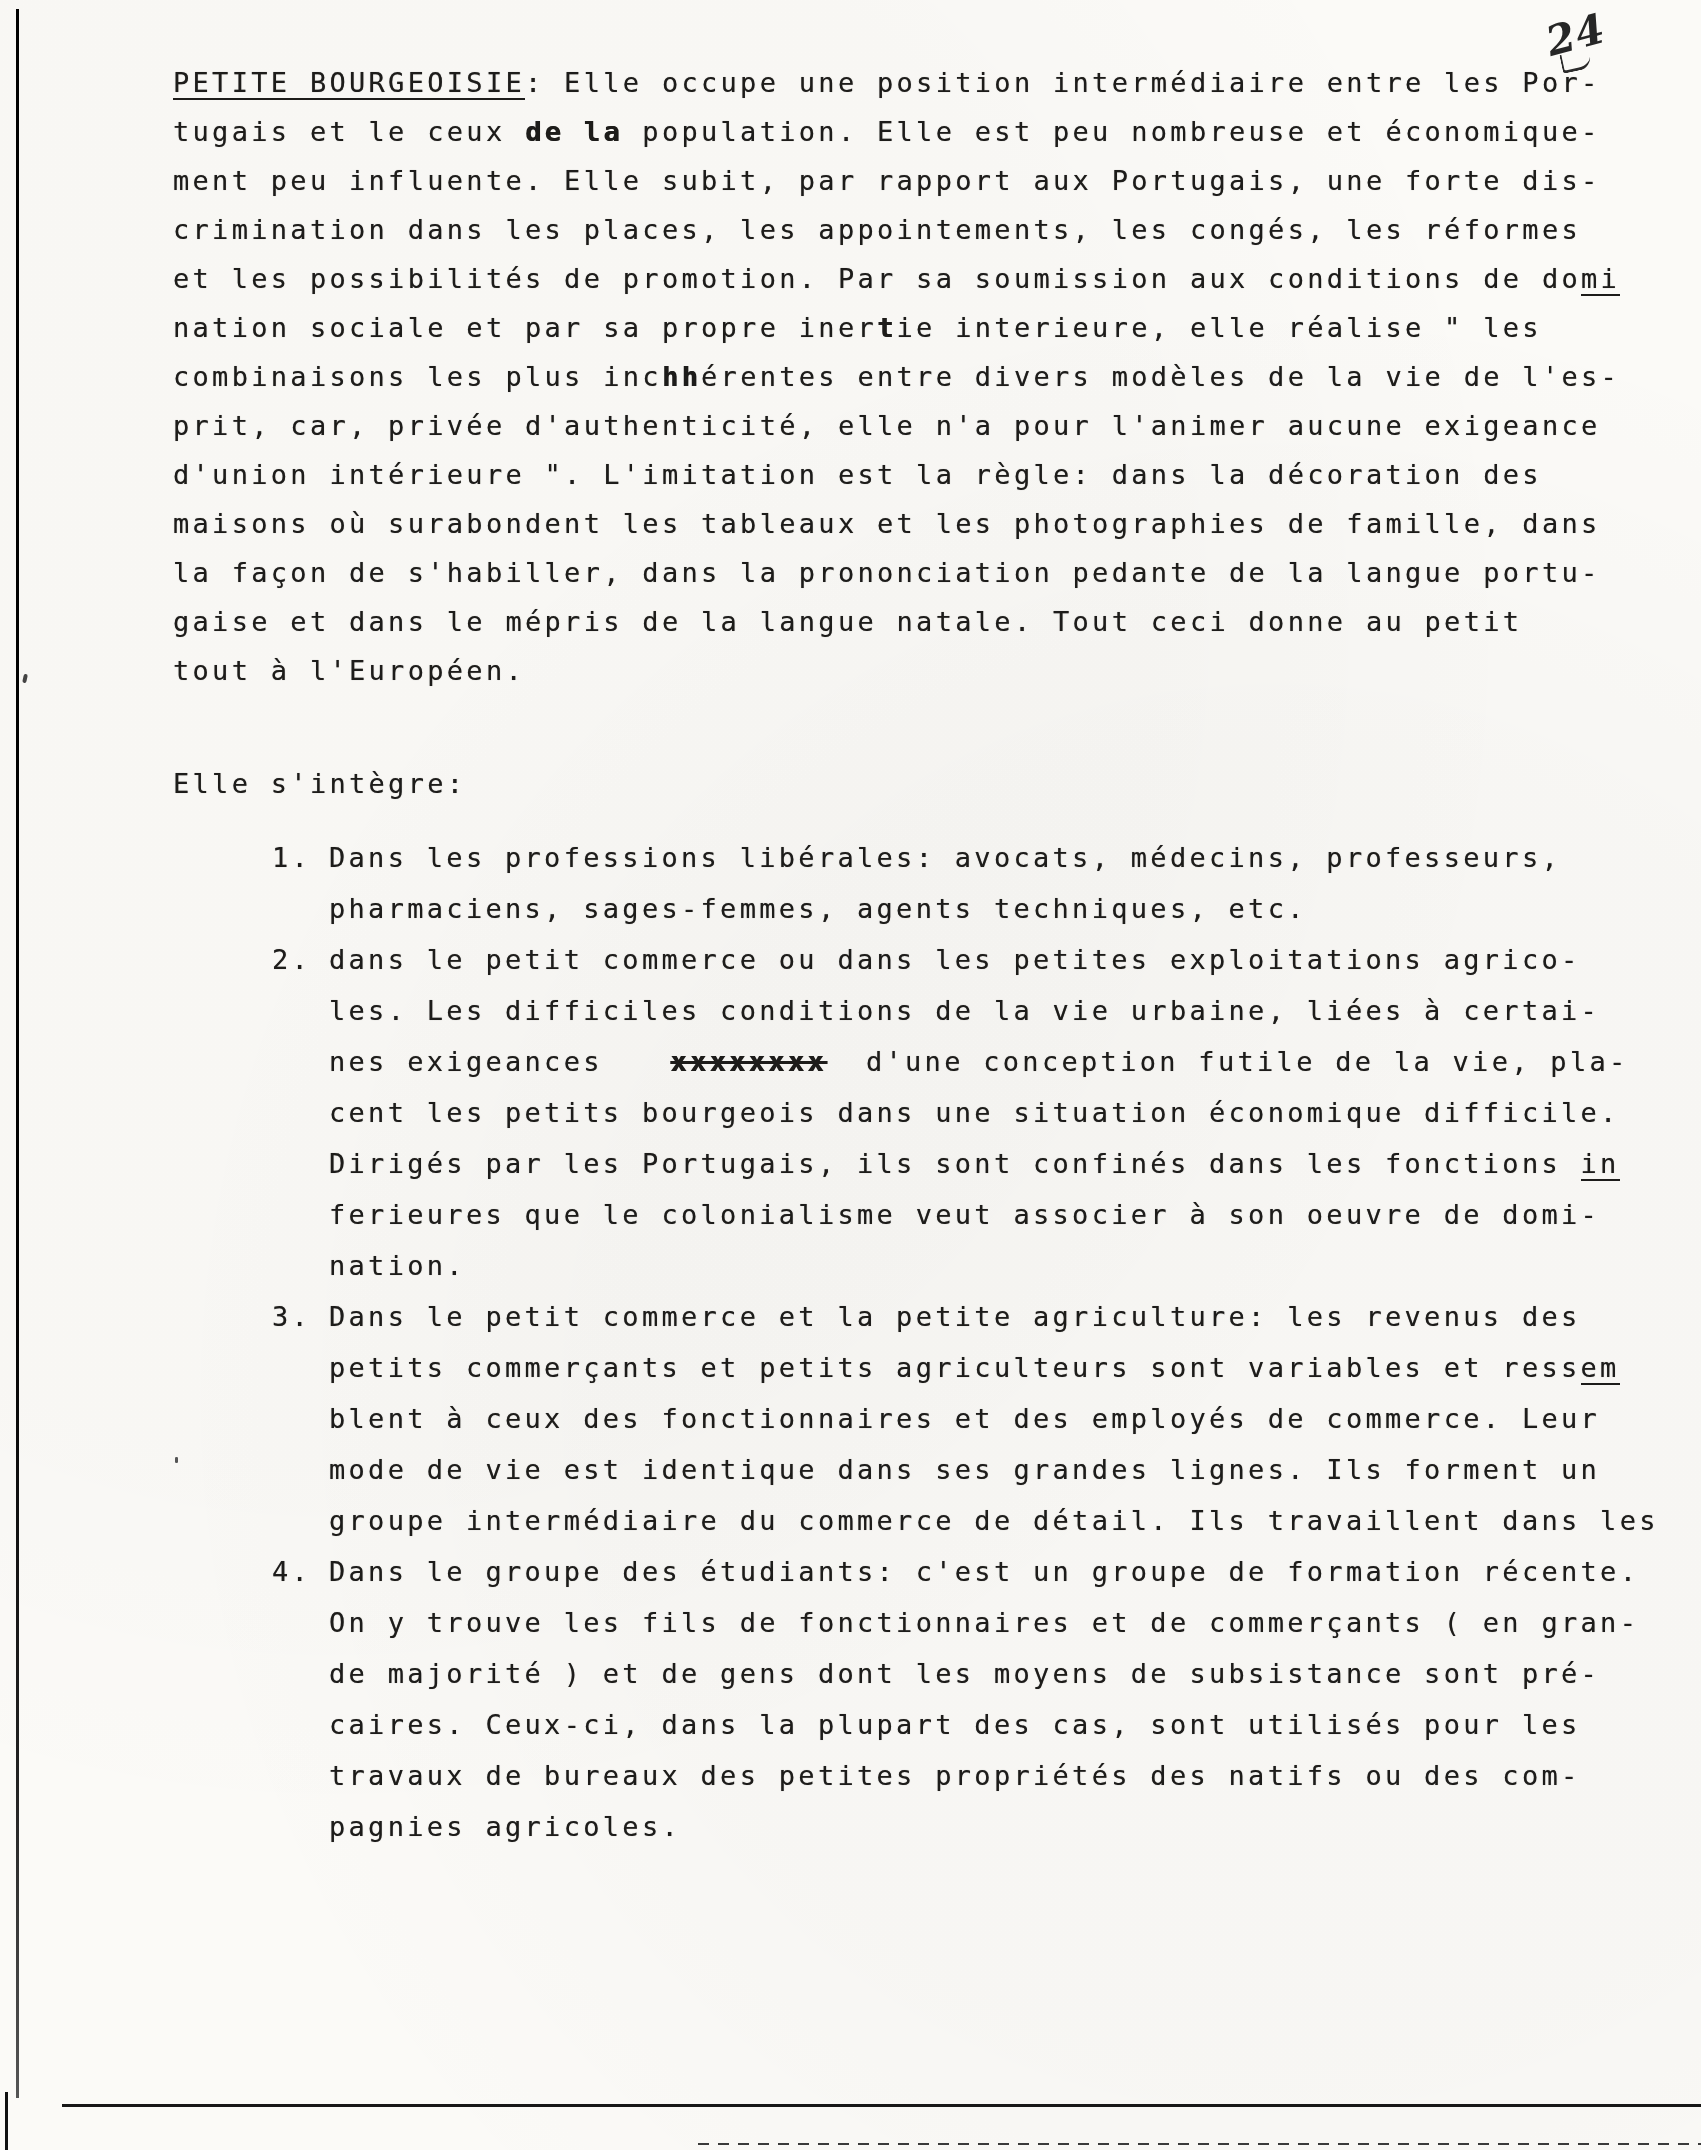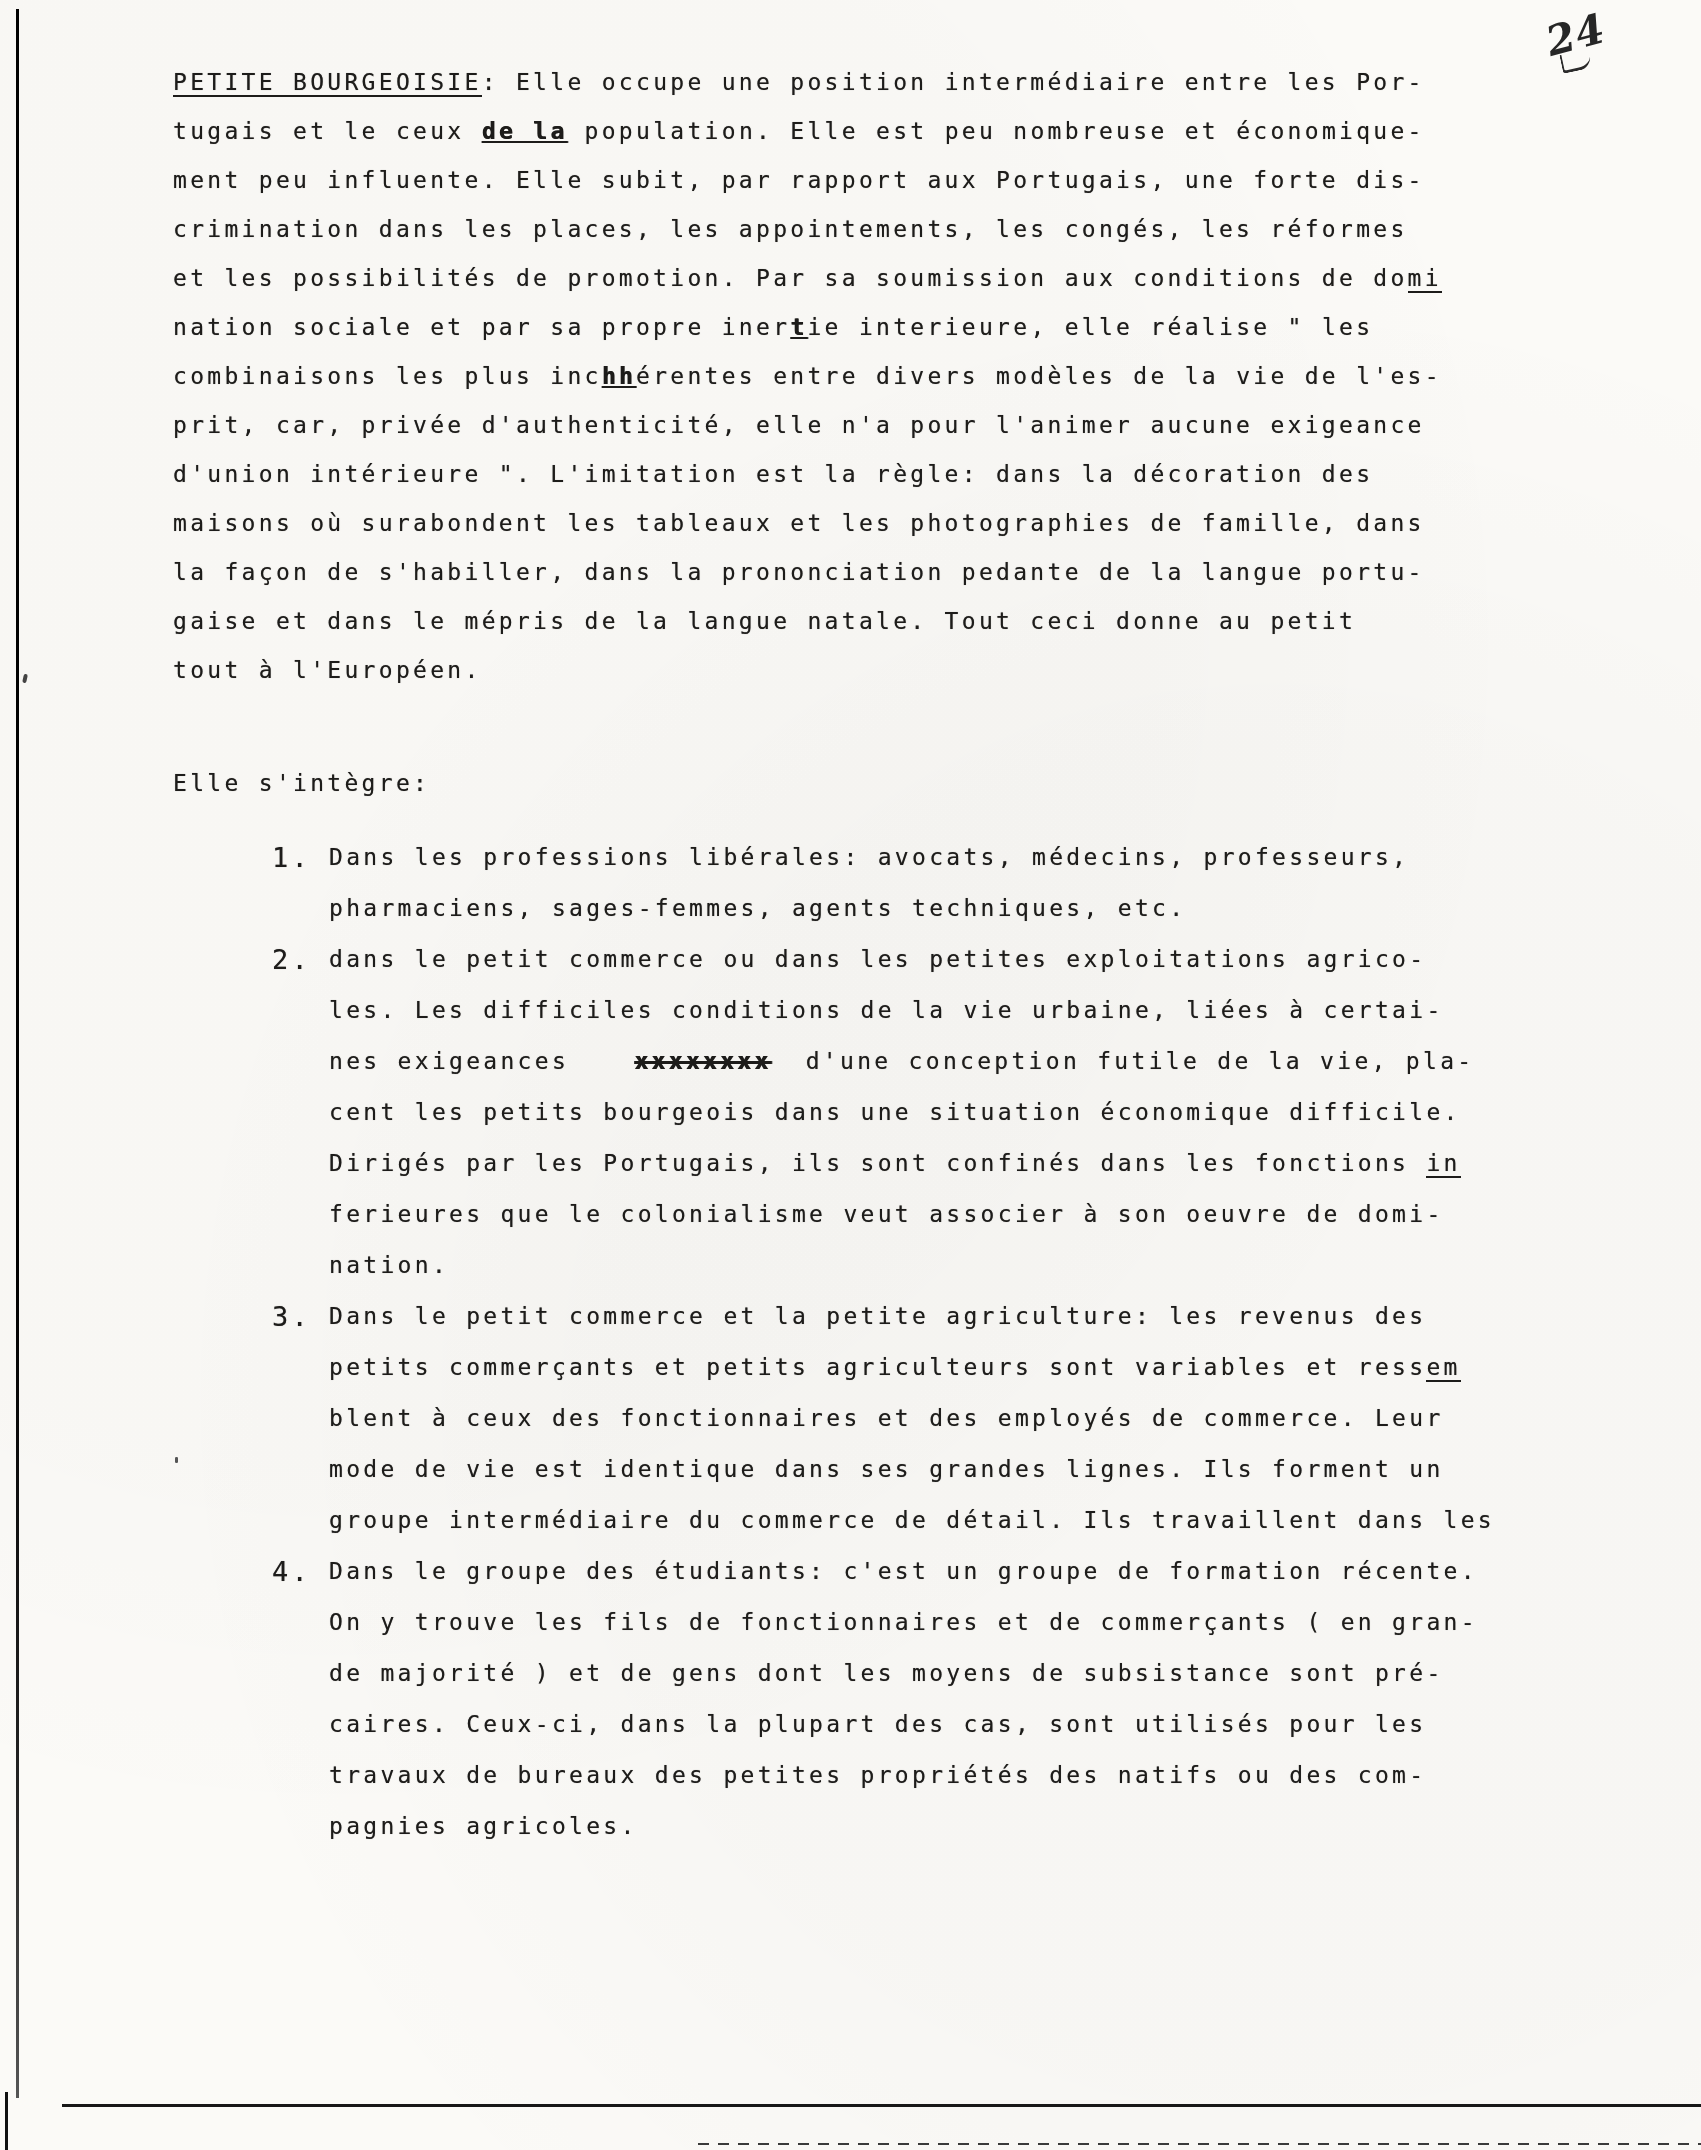--- a/index.html
+++ b/index.html
@@ -59,26 +59,26 @@
     transform:rotate(-12deg);
   }
 
   
   .body-text{
     position:absolute;left:173px;top:58px;width:1525px;
     text-shadow:0 0 0.7px rgba(25,24,22,.55);
   }
   .tline{
     height:49px;line-height:49px;
-    font-size:23px;letter-spacing:3.3px;
+    font-size:27px;letter-spacing:3.3px;
     white-space:pre;
   }
   .list .tline{height:51px;line-height:51px;}
   .seg-u{border-bottom:2px solid #1d1c1a;}
-  .seg-b{font-weight:bold;text-shadow:0.7px 0 0 currentColor;text-decoration:underline;}
+  .seg-b{font-weight:bold;text-shadow:0.7px 0 0 currentColor;}
   .seg-st{text-decoration:line-through;}
   .seg-b.seg-st{text-decoration-thickness:2.7px;margin-left:48px;}
 
   .intro{margin-top:64px;}
   .list{margin:24px 0 0 0;padding:0;}
   .item{position:relative;padding-left:156px;}
   .marker{
     position:absolute;left:99px;top:0;
     height:51px;line-height:51px;
     font-size:27px;letter-spacing:3.3px;

